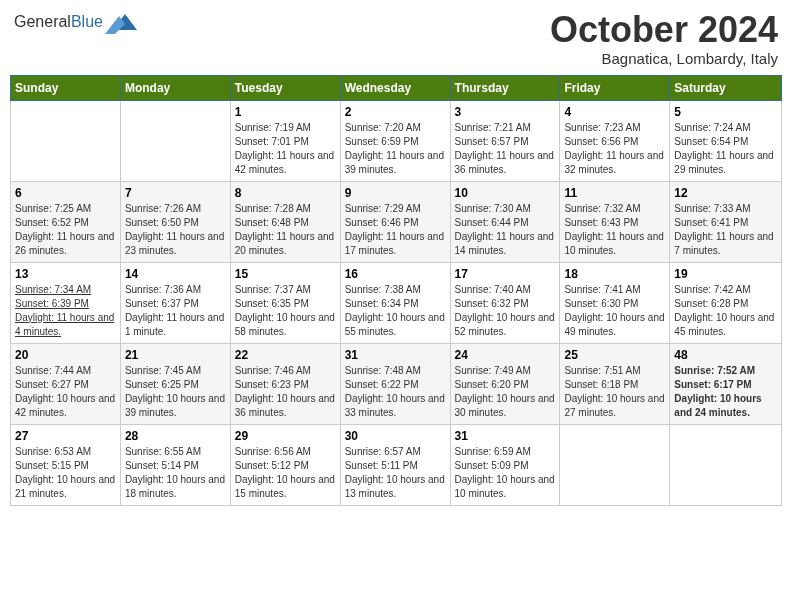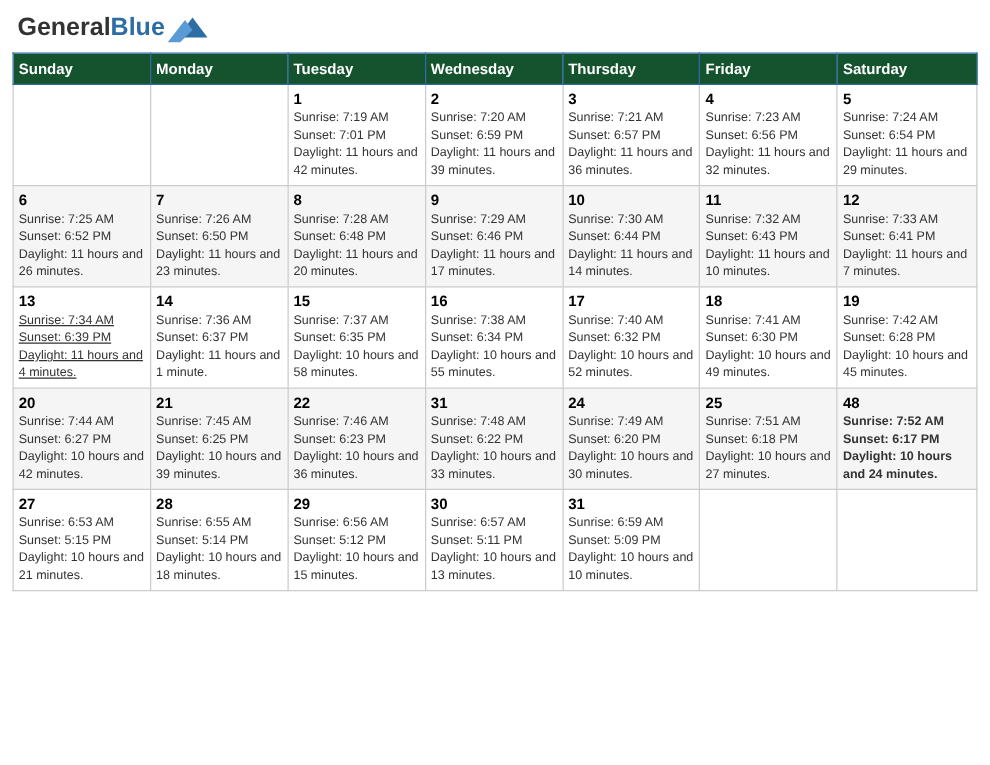--- a/index.html
+++ b/index.html
@@ -16,22 +16,22 @@
       align-items: flex-start;
       margin-bottom: 8px;
       padding: 0 4px;
     }
     .logo {
       display: flex;
       flex-direction: column;
       align-items: flex-start;
     }
     .logo-text {
-      font-size: 20px;
-      font-weight: bold;
+      font-size: 16px;
+      font-weight: normal;
       color: #333;
       line-height: 1;
     }
     .logo-text .blue { color: #2e6da4; }
     .title-block {
       text-align: right;
     }
     .month-title {
       font-size: 36px;
       font-weight: bold;
@@ -41,21 +41,21 @@
     .location {
       font-size: 15px;
       color: #333;
     }
     table {
       width: 100%;
       border-collapse: collapse;
       font-size: 10.5px;
     }
     thead tr th {
-      background: #14532d;
+      background: #4d7c0f;
       color: #fff;
       padding: 5px 4px;
       font-size: 12px;
       font-weight: bold;
       border: 1px solid #2e6da4;
       text-align: left;
     }
     tbody tr td {
       border: 1px solid #ccc;
       vertical-align: top;
@@ -90,20 +90,24 @@
     <div style="display:flex;align-items:center;">
       <span class="logo-text">
         <span>General</span><span class="blue">Blue</span>
       </span>
       <svg width="32" height="22" viewBox="0 0 32 22" style="margin-left:2px;margin-top:2px;">
         <polygon points="8,18 20,2 32,18" fill="#2e6da4"></polygon>
         <polygon points="0,22 14,4 20,12 10,22" fill="#5b9bd5"></polygon>
       </svg>
     </div>
   </div>
+  <div class="title-block">
+    <div class="month-title">October 2024</div>
+    <div class="location">Bagnatica, Lombardy, Italy</div>
+  </div>
 </div>
 
 <table>
   <thead>
     <tr>
     <th>Sunday</th>
         <th>Monday</th>
         <th>Tuesday</th>
         <th>Wednesday</th>
         <th>Thursday</th>

